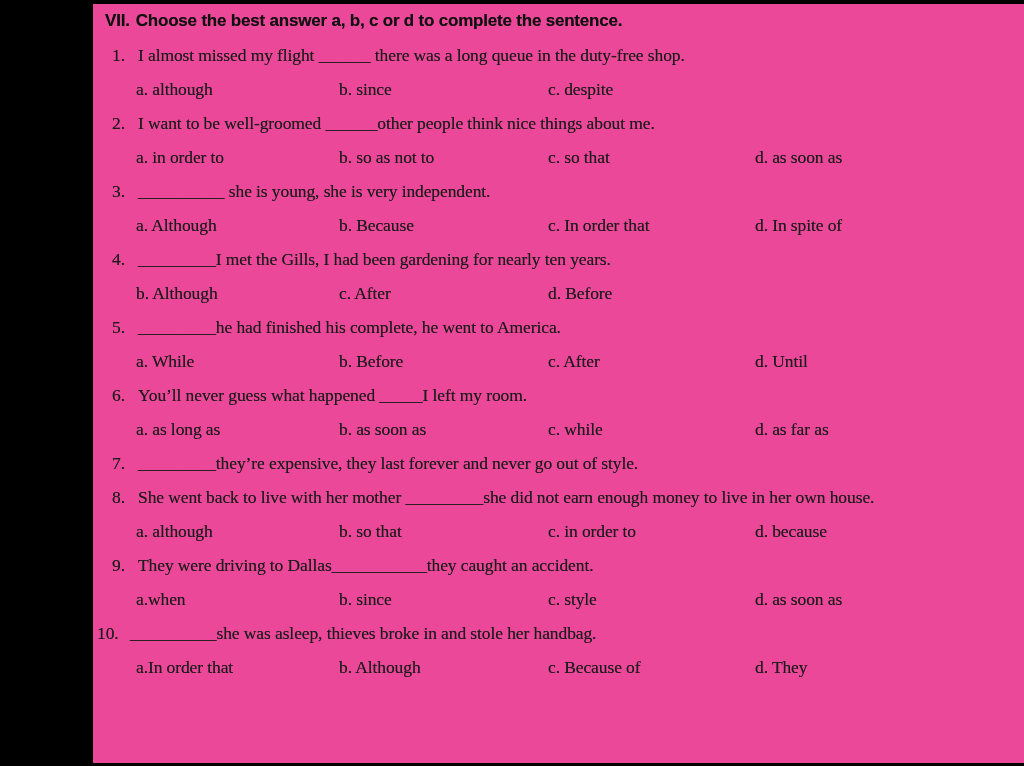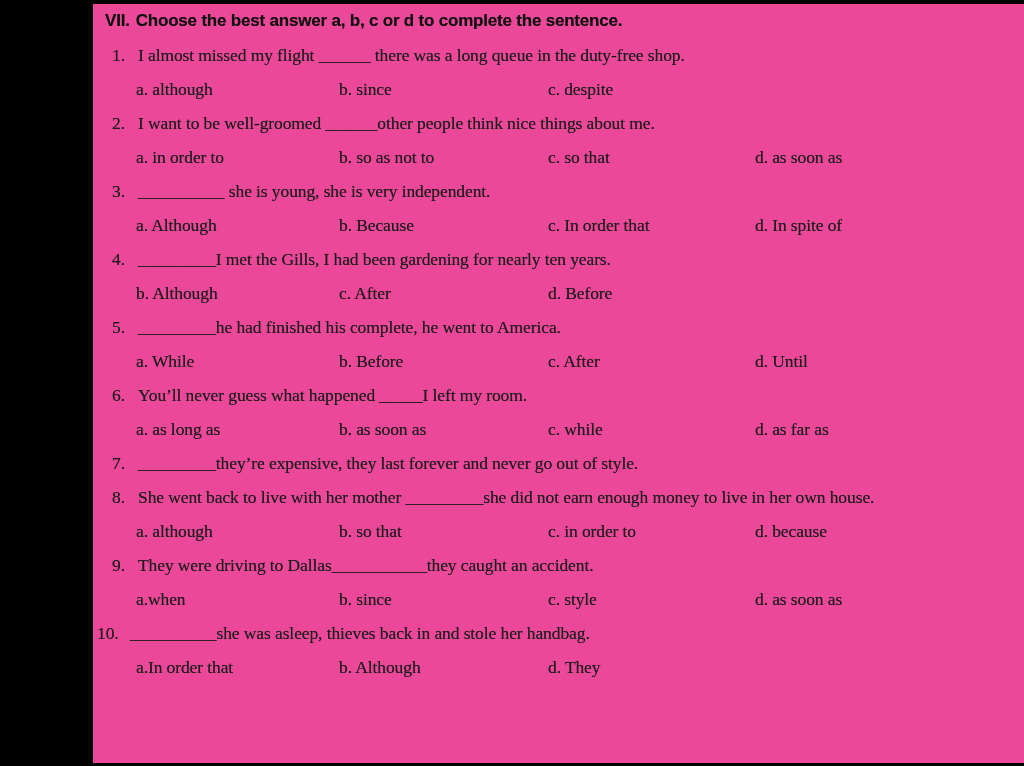--- a/index.html
+++ b/index.html
@@ -164,22 +164,23 @@
       <span>a.when</span>
       <span>b. since</span>
       <span>c. style</span>
       <span>d. as soon as</span>
     </div>
   </div>
 
   <div class="question q10">
     <div class="q-row">
       <span class="q-num">10.</span>
-      <span class="q-text">__________she was asleep, thieves back in and stole her handbag.</span>
+      <span class="q-text">__________she was asleep, thieves broke in and stole her handbag.</span>
     </div>
     <div class="opt-row">
       <span>a.In order that</span>
       <span>b. Although</span>
+      <span>c. Because of</span>
       <span>d. They</span>
     </div>
   </div>
 
 </div>
 
 </body></html>

